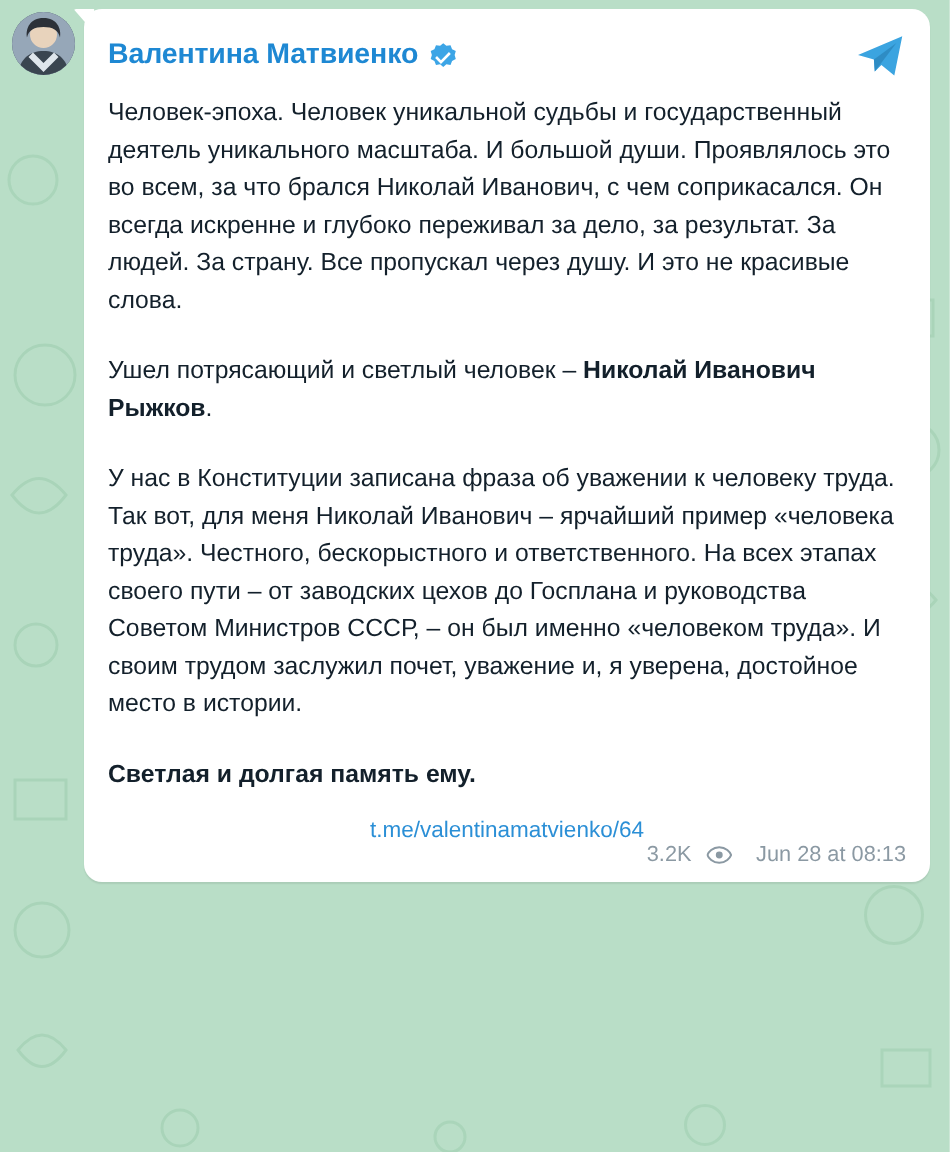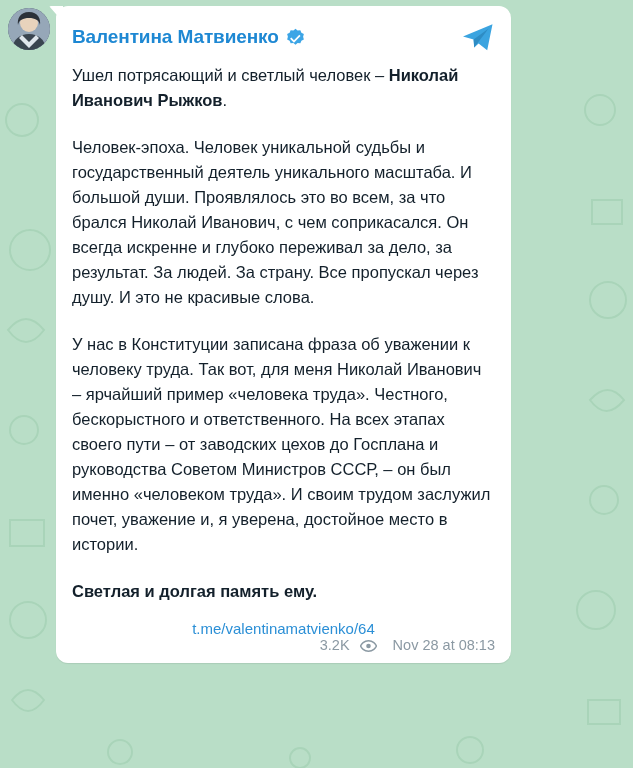--- a/index.html
+++ b/index.html
@@ -20,21 +20,21 @@
     background-color: #b9dec7;
     opacity: 1;
     z-index: 0;
   }
   .bg-pattern svg { width: 100%; height: 100%; display:block; }
 
   .post-wrap {
     position: absolute;
     left: 56px;
     top: 6px;
-    width: 455px;
+    width: 564px;
     z-index: 2;
   }
 
   .avatar {
     position: absolute;
     left: 8px;
     top: 8px;
     width: 42px;
     height: 42px;
     border-radius: 50%;
@@ -171,34 +171,34 @@
       </span>
       <span class="tg-logo">
         <svg width="34" height="34" viewBox="0 0 34 34" xmlns="http://www.w3.org/2000/svg">
           <path d="M2 16.6 L31.5 4.2 L26.2 30.3 L17.6 23.4 L13.2 27.6 L12.6 19.6 z" fill="#3ba4e0"></path>
           <path d="M12.6 19.6 L27.6 8.6 L13.2 27.6 z" fill="#2e8cc4"></path>
         </svg>
       </span>
     </div>
 
     <div class="body-text">
+      <p><span>Человек-эпоха. Человек уникальной судьбы и государственный деятель уникального масштаба. И большой души. Проявлялось это во всем, за что брался Николай Иванович, с чем соприкасался. Он всегда искренне и глубоко переживал за дело, за результат. За людей. За страну. Все пропускал через душу. И это не красивые слова.</span></p>
       <p><span>Ушел потрясающий и светлый человек – </span><b>Николай Иванович Рыжков</b><span>.</span></p>
-      <p><span>Человек-эпоха. Человек уникальной судьбы и государственный деятель уникального масштаба. И большой души. Проявлялось это во всем, за что брался Николай Иванович, с чем соприкасался. Он всегда искренне и глубоко переживал за дело, за результат. За людей. За страну. Все пропускал через душу. И это не красивые слова.</span></p>
       <p><span>У нас в Конституции записана фраза об уважении к человеку труда. Так вот, для меня Николай Иванович – ярчайший пример «человека труда». Честного, бескорыстного и ответственного. На всех этапах своего пути – от заводских цехов до Госплана и руководства Советом Министров СССР, – он был именно «человеком труда». И своим трудом заслужил почет, уважение и, я уверена, достойное место в истории.</span></p>
       <p><b>Светлая и долгая память ему.</b></p>
     </div>
 
     <div class="footer">
       <span class="permalink">t.me/valentinamatvienko/64</span>
       <span class="meta">
         <span class="views-count">3.2K</span>
         <span class="eye">
           <svg width="17" height="12" viewBox="0 0 17 12" xmlns="http://www.w3.org/2000/svg">
             <path d="M8.5 0.8 C4 0.8 1.3 4 0.6 6 c0.7 2 3.4 5.2 7.9 5.2 s7.2 -3.2 7.9 -5.2 c-0.7 -2 -3.4 -5.2 -7.9 -5.2 z" fill="none" stroke="#8b99a3" stroke-width="1.4"></path>
             <circle cx="8.5" cy="6" r="2.3" fill="#8b99a3"></circle>
           </svg>
         </span>
-        <span class="date">Nov 28 at 08:13</span>
+        <span class="date">Jun 28 at 08:13</span>
       </span>
     </div>
 
   </div>
 </div>
 
 </body></html>

